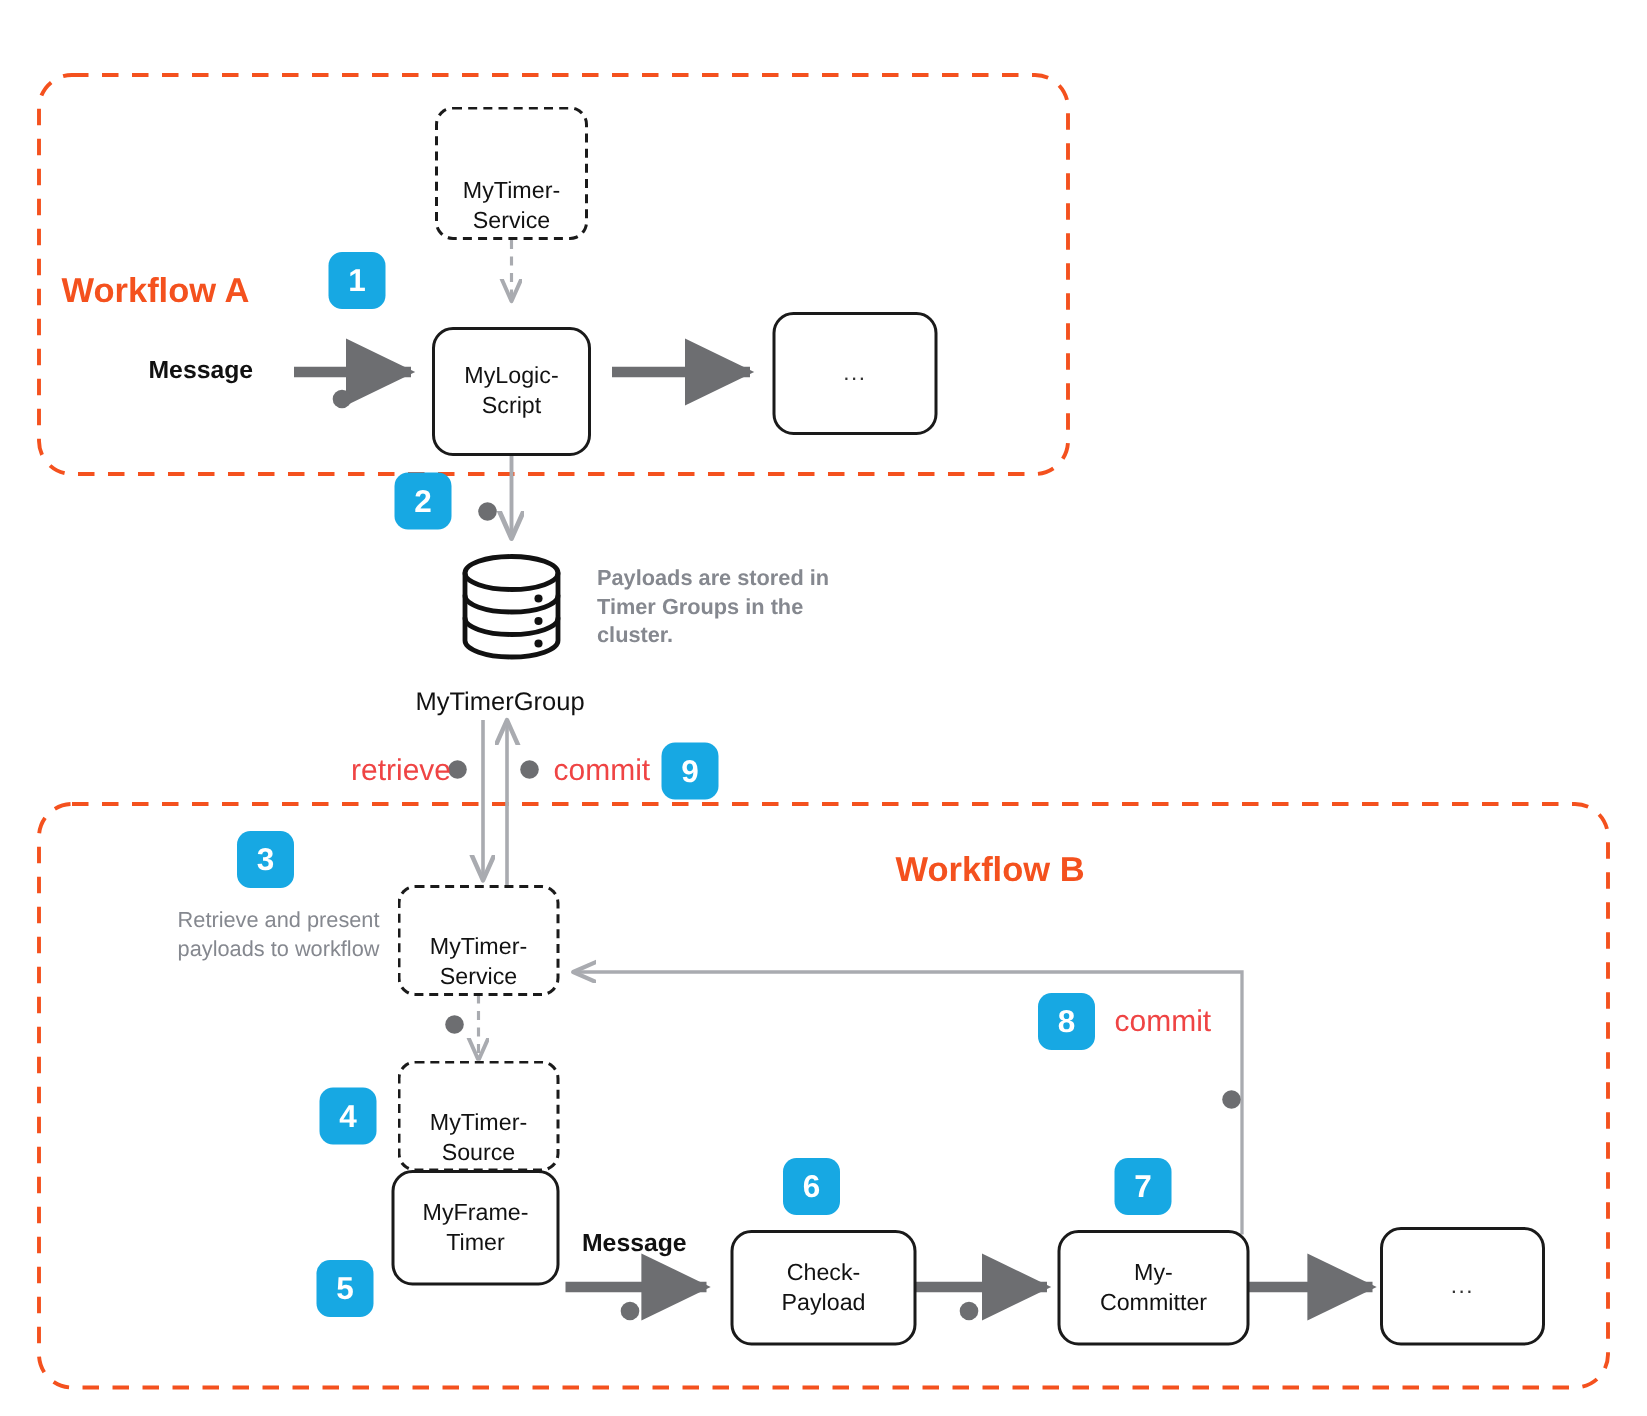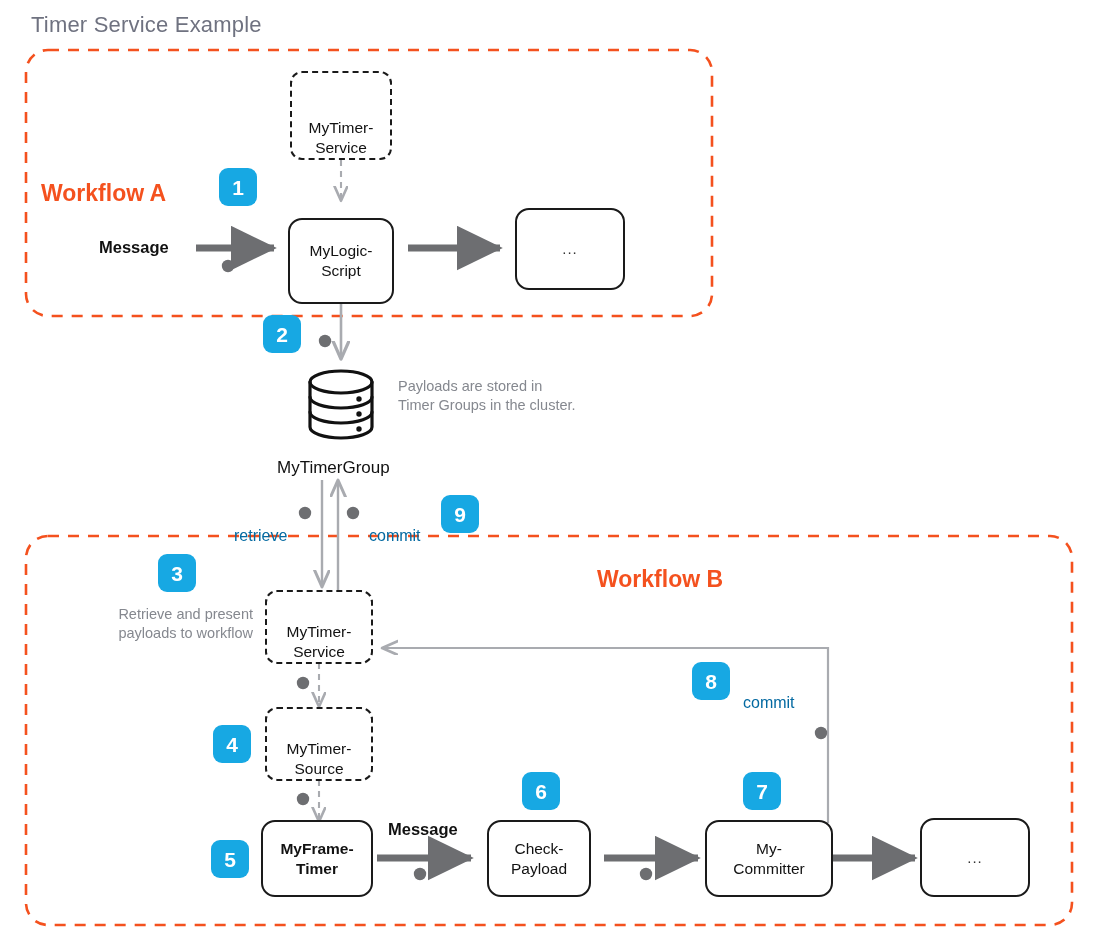--- a/index.html
+++ b/index.html
@@ -87,21 +87,21 @@
     line-height:1;
     user-select:none;
   }
 
   
   .lbl{
     position:absolute;
     white-space:nowrap;
   }
   .lbl.dark{ font-size:16.5px; color:#111; font-weight:bold; }
-  .lbl.gray{ font-size:16px; color:#0369a1;margin-top:24px; }
+  .lbl.gray{ font-size:20px; color:#ef4444; }
   .lbl.name{ font-size:17px; color:#111; }
   .lbl.note{
     font-size:14.5px;
     color:#85888f;
     white-space:normal;
     line-height:1.32;
   }
   .lbl.note.right{ text-align:right; }
 </style>
 </head>
@@ -160,21 +160,20 @@
 
     <line x1="604" y1="858" x2="698" y2="858" stroke="#6d6e71" stroke-width="7" marker-end="url(#ah-dark)"></line>
     <circle cx="646" cy="874" r="6.2" fill="#6d6e71"></circle>
 
     <line x1="822" y1="858" x2="915" y2="858" stroke="#6d6e71" stroke-width="7" marker-end="url(#ah-dark)"></line>
 
     <path d="M828,823 L828,648 L383,648" fill="none" stroke="#a9abb0" stroke-width="2.2" marker-end="url(#ah-light)"></path>
     <circle cx="821" cy="733" r="6.2" fill="#6d6e71"></circle>
   </svg>
 
-  <div class="page-title">Timer Service Example</div>
 
   <div class="wf-label" id="wf-a-label">Workflow A</div>
   <div class="wf-label" id="wf-b-label">Workflow B</div>
 
   <div class="node dashed" style="left:290px; top:71px; width:102px; height:89px;">
     <span>
       <span>MyTimer-</span><br>
       <span>Service</span>
     </span>
   </div>
@@ -184,47 +183,47 @@
       <span>MyLogic-</span><br>
       <span>Script</span>
     </span>
   </div>
 
   <div class="node solid ellipsis" style="left:515px; top:208px; width:110px; height:82px;">
     <span>...</span>
   </div>
 
   <div class="lbl name" style="left:277px; top:458px;">MyTimerGroup</div>
-  <div class="lbl note" style="left:398px; top:377px; width:178px;">Payloads are stored in Timer Groups in the cluster.</div>
+  <div class="lbl note" style="left:398px; top:377px; width:178px;font-weight:bold;">Payloads are stored in Timer Groups in the cluster.</div>
 
   <div class="lbl gray" style="left:234px; top:503px;">retrieve</div>
   <div class="lbl gray" style="left:369px; top:503px;">commit</div>
 
   <div class="node dashed" style="left:265px; top:590px; width:108px; height:74px;">
     <span>
       <span>MyTimer-</span><br>
       <span>Service</span>
     </span>
   </div>
 
   <div class="node dashed" style="left:265px; top:707px; width:108px; height:74px;">
     <span>
       <span>MyTimer-</span><br>
       <span>Source</span>
     </span>
   </div>
 
-  <div class="node solid" style="left:261px; top:820px; width:112px; height:77px;font-weight:bold;">
+  <div class="node solid" style="left:261px; top:780px; width:112px; height:77px;">
     <span>
       <span>MyFrame-</span><br>
       <span>Timer</span>
     </span>
   </div>
 
-  <div class="node solid" style="left:487px; top:820px; width:104px; height:77px;">
+  <div class="node solid" style="left:487px; top:820px; width:124px; height:77px;">
     <span>
       <span>Check-</span><br>
       <span>Payload</span>
     </span>
   </div>
 
   <div class="node solid" style="left:705px; top:820px; width:128px; height:77px;">
     <span>
       <span>My-</span><br>
       <span>Committer</span>

